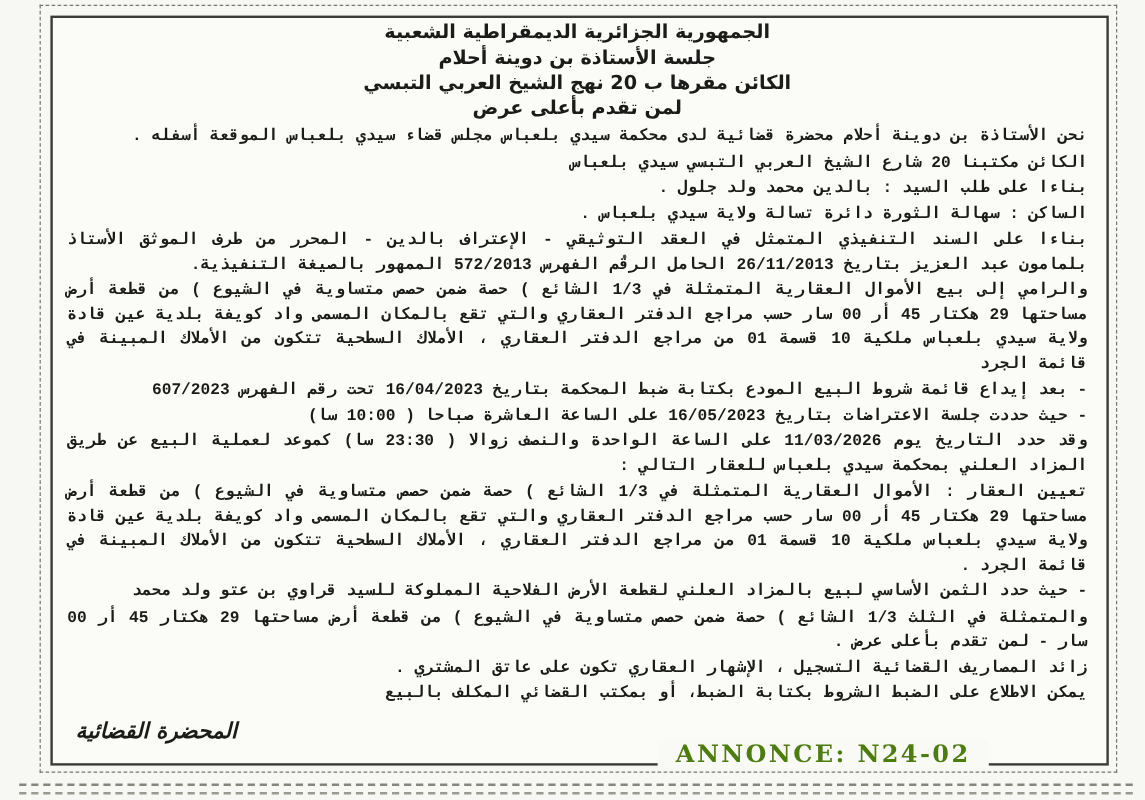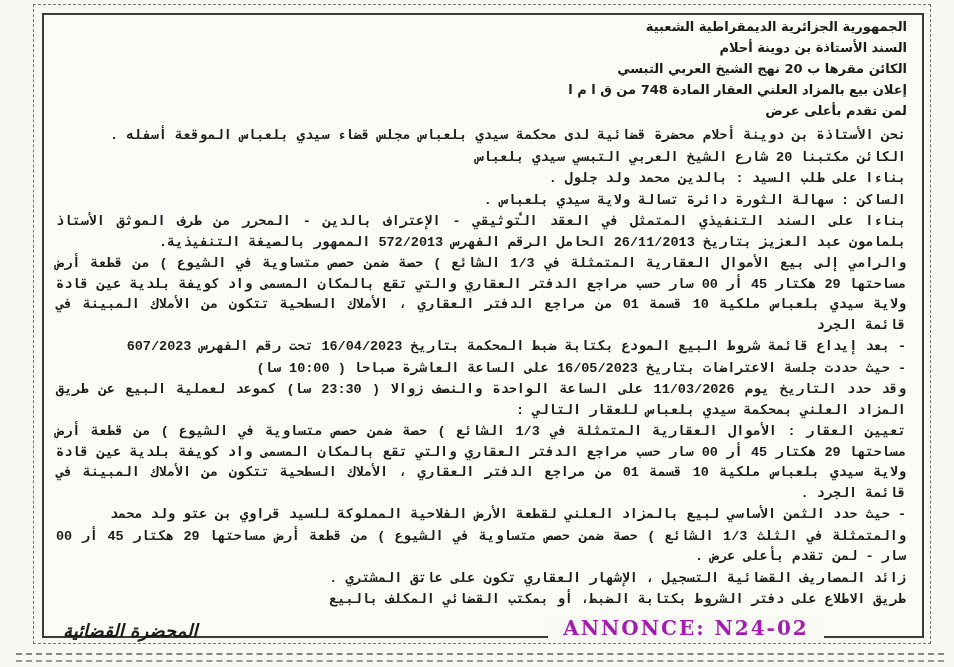--- a/index.html
+++ b/index.html
@@ -20,23 +20,23 @@
     position: absolute; left: 42px; top: 13px;
     width: 878px; height: 621px;
     border: 2px solid #3c3b37;
     background: #fbfbf8;
   }
   .content {
     position: absolute; left: 55px; top: 16px; width: 852px;
     direction: rtl;
   }
   .doc-header {
-    text-align: right;
+    text-align: center;
     font-weight: bold;
-    font-size: 13px;
+    font-size: 16px;
     line-height: 21px;
     letter-spacing: 0;
   }
   .doc-header .h-line { white-space: nowrap; }
   .doc-body {
     margin-top: 5px;
     font-size: 13.5px;
     font-weight: bold;
     line-height: 20.5px;
     text-align: justify;
@@ -52,21 +52,21 @@
   }
   .annonce {
     position: absolute; left: 548px; top: 616px; width: 264px;
     text-align: center;
     font-family: "DejaVu Serif", serif;
     font-weight: bold;
     font-size: 20px;
     letter-spacing: 2px;
     background: #f9f9f5;
     padding: 0 6px;
-    color: #a21caf;
+    color: #4d7c0f;
   }
   .stray-dot {
     position: absolute; left: 519px; top: 212px;
     width: 3px; height: 4px;
     background: #4c4c48; border-radius: 50%;
   }
   .next-edge-1 {
     position: absolute; left: 16px; top: 653px; width: 928px;
     border-top: 2px dashed #87867d;
   }
@@ -80,41 +80,40 @@
 
 <div class="page">
 
   <div class="frame-outer"></div>
   <div class="frame-inner"></div>
 
   <div class="content" dir="rtl" lang="ar">
 
     <div class="doc-header">
       <div class="h-line">الجمهورية الجزائرية الديمقراطية الشعبية</div>
-      <div class="h-line">السند الأستاذة بن دوينة أحلام</div>
+      <div class="h-line">جلسة الأستاذة بن دوينة أحلام</div>
       <div class="h-line">الكائن مقرها ب 20 نهج الشيخ العربي التبسي</div>
-      <div class="h-line">إعلان بيع بالمزاد العلني العقار المادة 748 من ق ا م ا</div>
       <div class="h-line">لمن تقدم بأعلى عرض</div>
     </div>
 
     <div class="doc-body">
       <p>نحن الأستاذة بن دوينة أحلام محضرة قضائية لدى محكمة سيدي بلعباس مجلس قضاء سيدي بلعباس الموقعة أسفله .</p>
       <p>الكائن مكتبنا 20 شارع الشيخ العربي التبسي سيدي بلعباس</p>
       <p>بناءا على طلب السيد : بالدين محمد ولد جلول .</p>
       <p>الساكن : سهالة الثورة دائرة تسالة ولاية سيدي بلعباس .</p>
       <p>بناءا على السند التنفيذي المتمثل في العقد التوثيقي - الإعتراف بالدين - المحرر من طرف الموثق الأستاذ بلمامون عبد العزيز بتاريخ 26/11/2013 الحامل الرقم الفهرس 572/2013 الممهور بالصيغة التنفيذية.</p>
       <p>والرامي إلى بيع الأموال العقارية المتمثلة في 1/3 الشائع ) حصة ضمن حصص متساوية في الشيوع ) من قطعة أرض مساحتها 29 هكتار 45 أر 00 سار حسب مراجع الدفتر العقاري والتي تقع بالمكان المسمى واد كويفة بلدية عين قادة ولاية سيدي بلعباس ملكية 10 قسمة 01 من مراجع الدفتر العقاري ، الأملاك السطحية تتكون من الأملاك المبينة في قائمة الجرد</p>
       <p>- بعد إيداع قائمة شروط البيع المودع بكتابة ضبط المحكمة بتاريخ 16/04/2023 تحت رقم الفهرس 607/2023</p>
       <p>- حيث حددت جلسة الاعتراضات بتاريخ 16/05/2023 على الساعة العاشرة صباحا ( 10:00 سا)</p>
       <p>وقد حدد التاريخ يوم 11/03/2026 على الساعة الواحدة والنصف زوالا ( 23:30 سا) كموعد لعملية البيع عن طريق المزاد العلني بمحكمة سيدي بلعباس للعقار التالي :</p>
       <p>تعيين العقار : الأموال العقارية المتمثلة في 1/3 الشائع ) حصة ضمن حصص متساوية في الشيوع ) من قطعة أرض مساحتها 29 هكتار 45 أر 00 سار حسب مراجع الدفتر العقاري والتي تقع بالمكان المسمى واد كويفة بلدية عين قادة ولاية سيدي بلعباس ملكية 10 قسمة 01 من مراجع الدفتر العقاري ، الأملاك السطحية تتكون من الأملاك المبينة في قائمة الجرد .</p>
       <p>- حيث حدد الثمن الأساسي لبيع بالمزاد العلني لقطعة الأرض الفلاحية المملوكة للسيد قراوي بن عتو ولد محمد</p>
       <p>والمتمثلة في الثلث 1/3 الشائع ) حصة ضمن حصص متساوية في الشيوع ) من قطعة أرض مساحتها 29 هكتار 45 أر 00 سار - لمن تقدم بأعلى عرض .</p>
       <p>زائد المصاريف القضائية التسجيل ، الإشهار العقاري تكون على عاتق المشتري .</p>
-      <p>طريق الاطلاع على دفتر الشروط بكتابة الضبط، أو بمكتب القضائي المكلف بالبيع</p>
+      <p>يمكن الاطلاع على الضبط الشروط بكتابة الضبط، أو بمكتب القضائي المكلف بالبيع</p>
     </div>
 
     <div class="signature">المحضرة القضائية</div>
 
   </div>
 
   <div class="annonce">ANNONCE: N24-02</div>
 
   <div class="stray-dot"></div>
   <div class="next-edge-1"></div>

